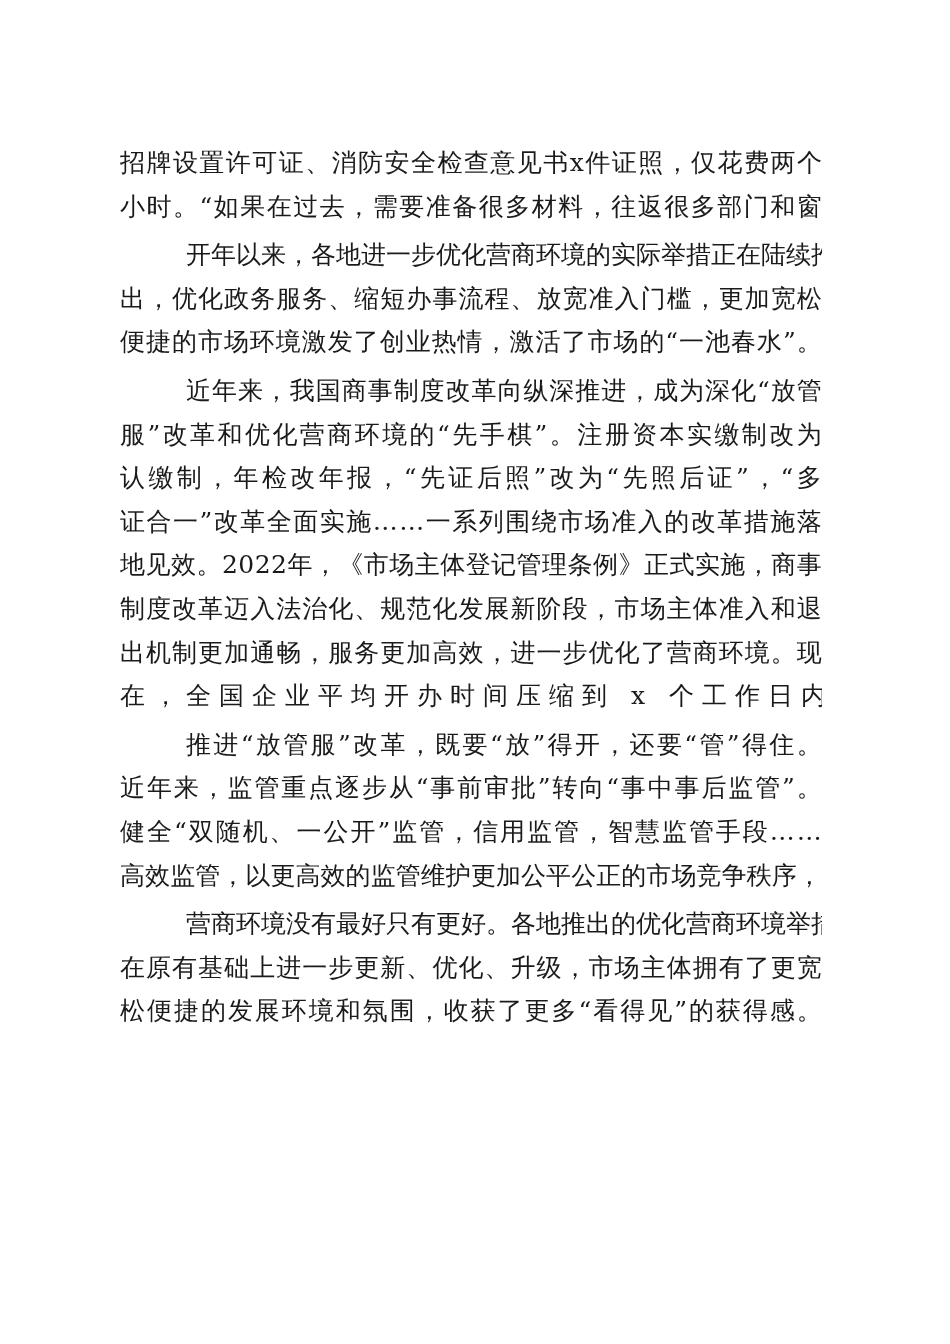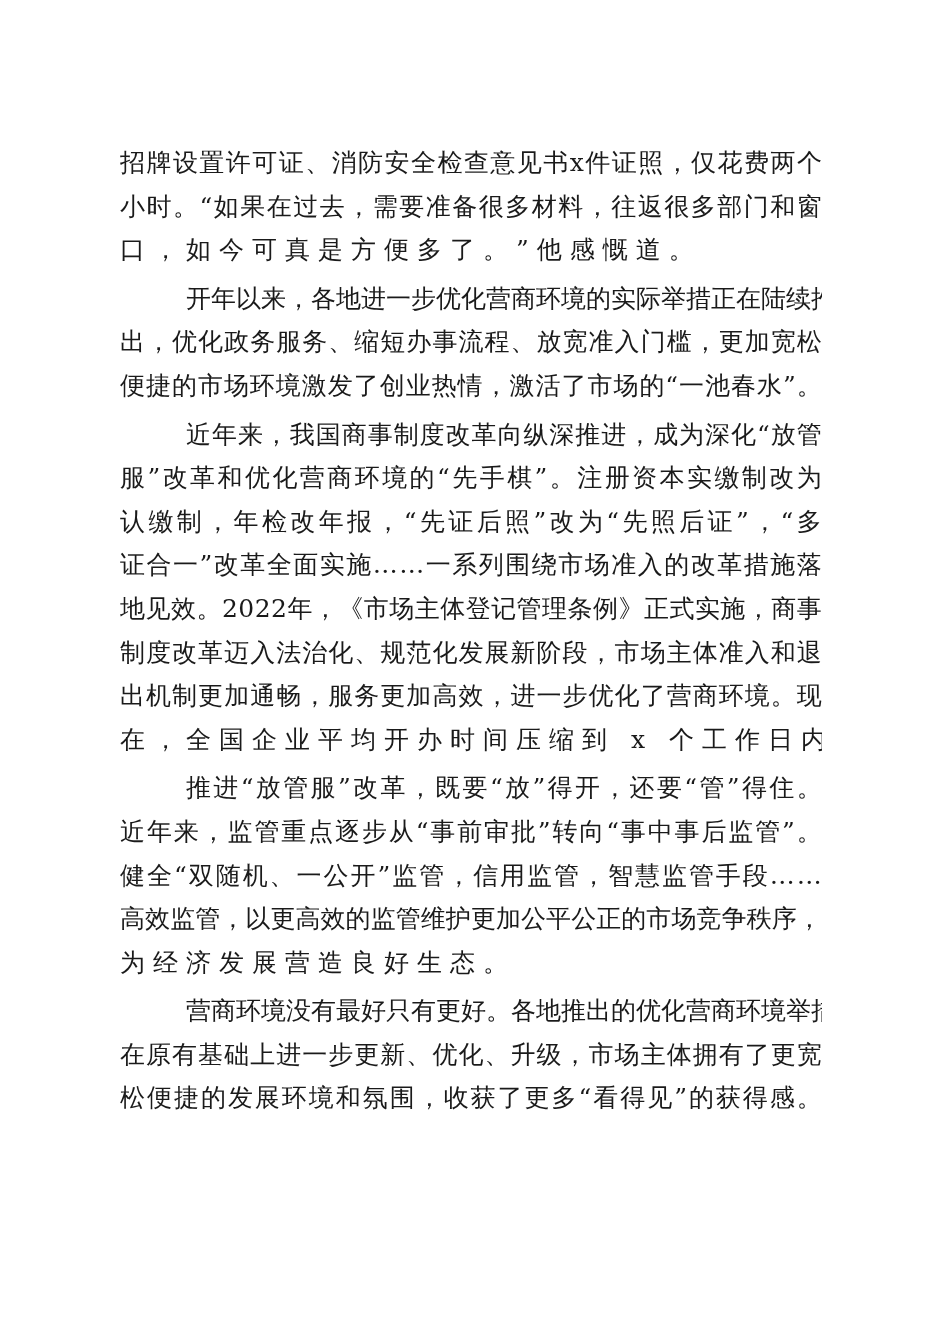--- a/index.html
+++ b/index.html
@@ -107,21 +107,20 @@
           <span>，</span>
           <span>往</span>
           <span>返</span>
           <span>很</span>
           <span>多</span>
           <span>部</span>
           <span>门</span>
           <span>和</span>
           <span>窗</span>
         </div>
-      <div class="line last">口，如今可真是方便多了。”他感慨道。</div>
     </div>
 
     <div class="para">
       <div class="line indent" style="display: flex; justify-content: space-between;">
           <span>开</span>
           <span>年</span>
           <span>以</span>
           <span>来</span>
           <span>，</span>
           <span>各</span>
@@ -525,21 +524,20 @@
           <span>正</span>
           <span>的</span>
           <span>市</span>
           <span>场</span>
           <span>竞</span>
           <span>争</span>
           <span>秩</span>
           <span>序</span>
           <span>，</span>
         </div>
-      <div class="line last">为经济发展营造良好生态。</div>
     </div>
 
     <div class="para">
       <div class="line indent" style="display: flex; justify-content: space-between;">
           <span>营</span>
           <span>商</span>
           <span>环</span>
           <span>境</span>
           <span>没</span>
           <span>有</span>

